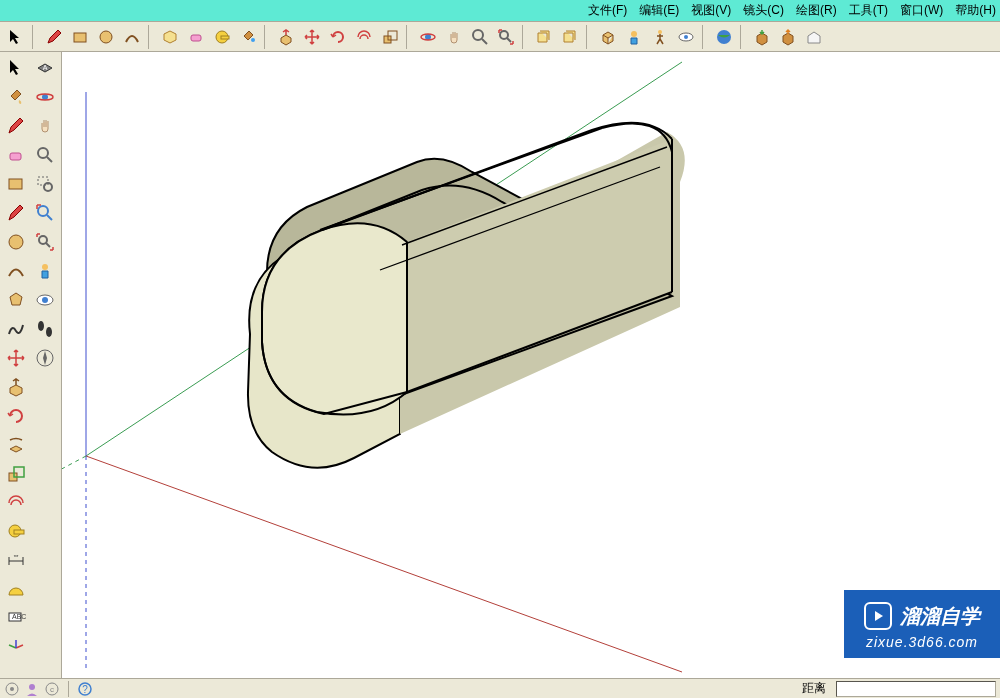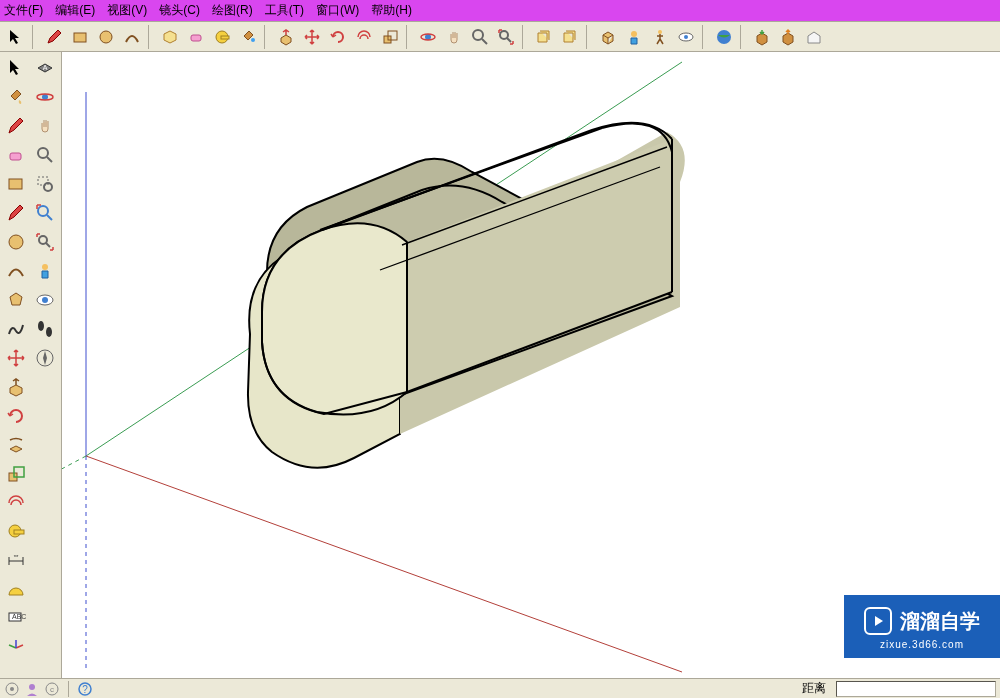--- a/index.html
+++ b/index.html
@@ -1,37 +1,37 @@
 <!DOCTYPE html>
 <html><head>
 <meta charset="utf-8">
 <style>
 * { margin: 0; padding: 0; box-sizing: border-box; }
 body { font-family: "SimSun", "Microsoft YaHei", sans-serif; font-size: 12px; background: #f0f0f0; width: 1000px; height: 698px; overflow: hidden; position: relative; }
-.menubar { background: #d946ef; border-bottom: 1px solid #aca899; height: 22px; display: flex; align-items: center; padding: 0 4px; gap: 12px; }
+.menubar { background: #5eead4; border-bottom: 1px solid #aca899; height: 22px; display: flex; align-items: center; padding: 0 4px; gap: 12px; justify-content: flex-end; }
 .menubar span { cursor: default; }
 .top-toolbar { background: #ece9d8; border-bottom: 1px solid #aca899; height: 30px; display: flex; align-items: center; padding: 0 4px; gap: 2px; }
 .tool-icon { width: 24px; height: 24px; display: flex; align-items: center; justify-content: center; cursor: pointer; border: 1px solid transparent; }
 .tool-sep { width: 6px; height: 24px; border-left: 1px solid #aca899; margin: 0 2px; }
 .main-area { display: flex; height: calc(100% - 52px - 20px); }
 .left-toolbar { width: 62px; background: #ece9d8; border-right: 1px solid #aca899; display: flex; flex-direction: column; flex-wrap: wrap; padding: 2px; gap: 1px; align-content: flex-start; }
 .left-toolbar .tool-icon { width: 28px; height: 28px; }
 .viewport { flex: 1; background: #ffffff; position: relative; overflow: hidden; }
 .status-bar { background: #ece9d8; border-top: 1px solid #aca899; height: 20px; display: flex; align-items: center; padding: 0 4px; gap: 4px; position: absolute; bottom: 0; left: 0; right: 0; }
 .status-icon { width: 16px; height: 16px; display: flex; align-items: center; justify-content: center; }
 .status-sep { border-left: 1px solid #aca899; height: 16px; margin: 0 4px; }
 .status-text { flex: 1; }
 .status-right { margin-left: auto; }
 svg.axis { position: absolute; top: 0; left: 0; }
-.watermark { position: absolute; right: 0; bottom: 20px; background: #1b5fb8; color: #fff; padding: 12px 20px 8px 20px; display: flex; flex-direction: column; align-items: center; gap: 4px; }
+.watermark { position: absolute; right: 0; bottom: 20px; background: #1b5fb8; color: #fff; padding: 12px 20px 8px 20px; display: flex; flex-direction: column; align-items: center; gap: 4px; font-style: italic; }
 .watermark .wm-top { display: flex; align-items: center; gap: 8px; }
 .watermark .wm-logo { width: 28px; height: 28px; border: 2px solid #fff; border-radius: 6px; display:flex; align-items:center; justify-content:center; }
 .watermark .wm-logo::before { content:""; width:0; height:0; border-left:8px solid #fff; border-top:5px solid transparent; border-bottom:5px solid transparent; margin-left:2px; }
 .watermark .wm-title { font-size: 20px; font-weight: bold; }
-.watermark .wm-sub { font-size: 10px; letter-spacing: 1px; }
+.watermark .wm-sub { font-size: 14px; letter-spacing: 1px; }
 </style>
 </head>
 <body>
 
 <div class="menubar">
   <span>文件(F)</span>
   <span>编辑(E)</span>
   <span>视图(V)</span>
   <span>镜头(C)</span>
   <span>绘图(R)</span>

